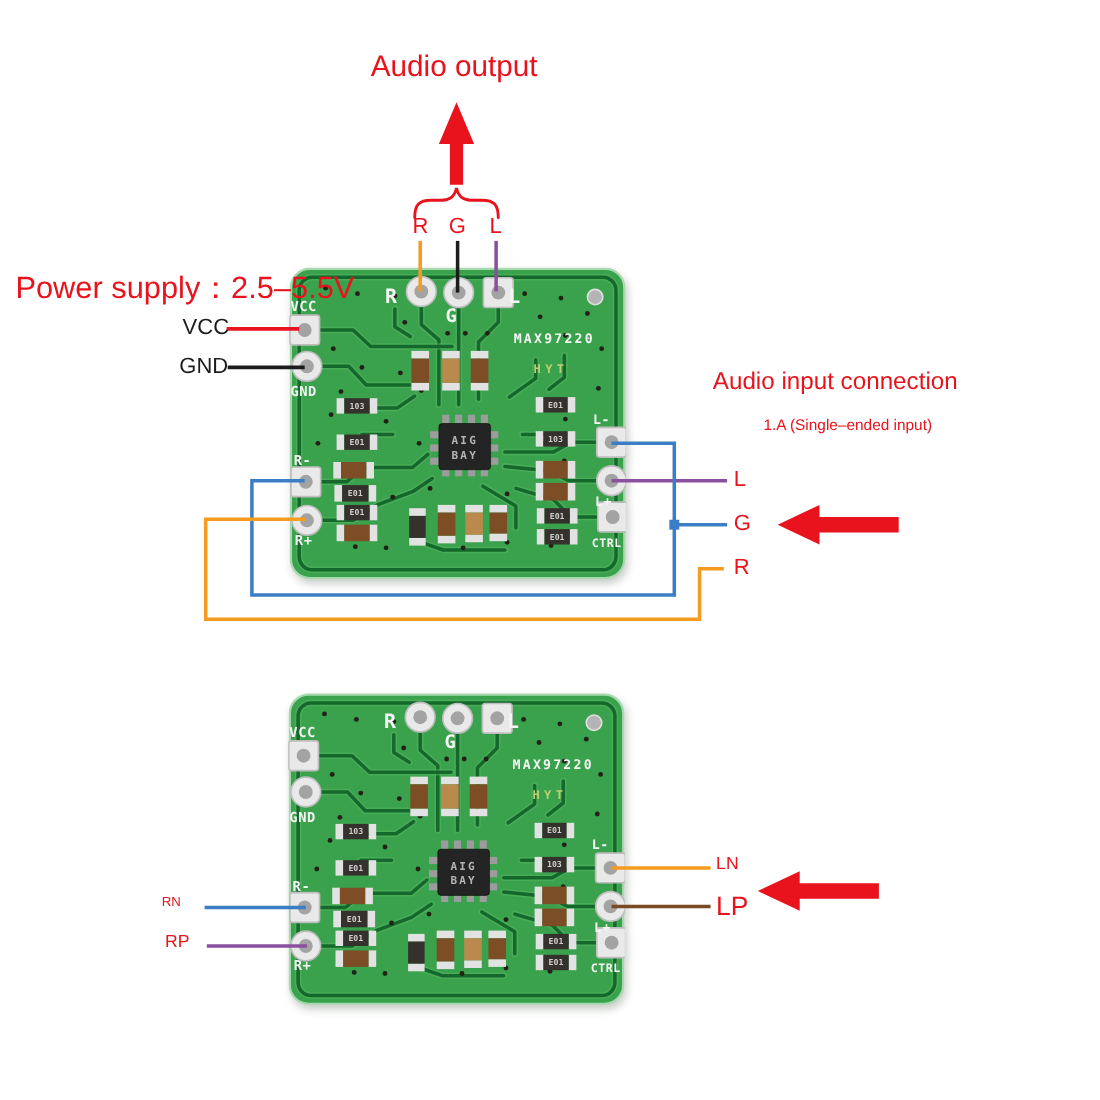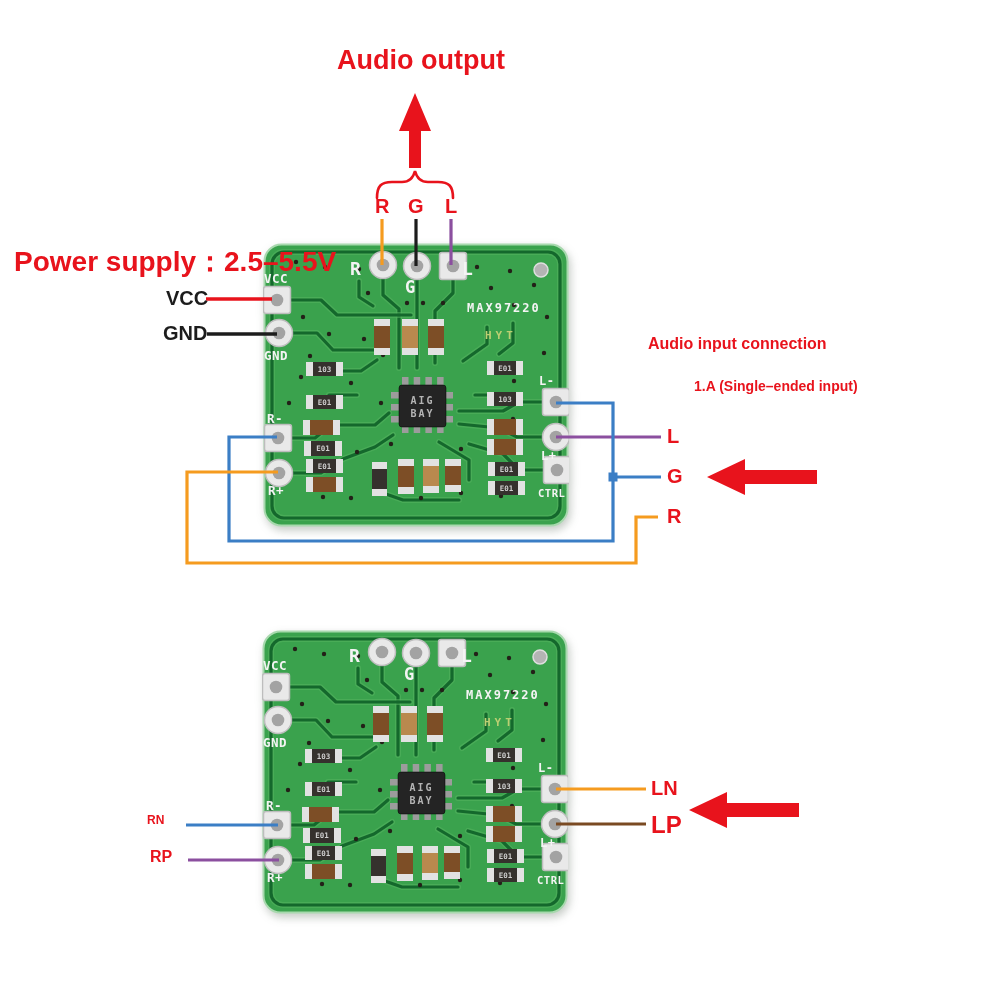--- a/index.html
+++ b/index.html
@@ -1,20 +1,20 @@
 <!DOCTYPE html>
 <html style="--red: #e8131c; --orange: #f59b1f; --blue: #3b7ec5; --purple: #8b4f9f; --brown: #7a4a22; --ink: #1c1c1c; --pcb_green: #3aa24d; --pcb_edge: #a8d9ae; --trace_dark: #14682c; --trace_light: #55b561; --via: #232018; --pad: #e9e9e9; --pad_edge: #bdbdbd; --hole: #a3a3a3; --silk: #f4f4f4; --silk_faded: #bccf72; --ic_body: #242424; --ic_pin: #9c9c9c; --ic_text: #b4b4b4; --comp_cap: #e2e2e2; --comp_res: #35312d; --comp_brown: #7d4e26; --comp_tan: #b9894e; --page_bg: #ffffff;"><head>
 <meta charset="utf-8">
 <style>
   html,body{margin:0;padding:0;background:#fff;}
   .canvas{position:relative;width:1000px;height:1000px;background:var(--page_bg,#fff);
     font-family:"Liberation Sans",sans-serif;overflow:hidden;}
   .board{position:absolute;filter:drop-shadow(2px 4px 4px rgba(50,70,50,.28));z-index:1;}
   .overlay{position:absolute;left:0;top:0;z-index:5;pointer-events:none;}
-  .lbl{position:absolute;z-index:6;font-weight:bold;color:var(--red);line-height:1;white-space:nowrap;}
+  .lbl{position:absolute;z-index:6;font-weight:normal;color:var(--red);line-height:1;white-space:nowrap;}
   .lbl.ink{color:var(--ink);}
 </style>
 </head>
 <body>
 
 <div class="canvas">
 
   <div class="board" style="left:263px;top:243px;">
     <svg viewBox="0 0 306 284" width="306" height="284">
         <rect x="1.5" y="1.5" width="303" height="281" rx="17" fill="#3aa24d" stroke="#a8d9ae" stroke-width="2"></rect>
@@ -549,23 +549,23 @@
 
   <div class="lbl" style="left:337px;top:47px;font-size:27px;">Audio output</div>
   <div class="lbl" style="left:375px;top:196px;font-size:20px;">R</div>
   <div class="lbl" style="left:408px;top:196px;font-size:20px;">G</div>
   <div class="lbl" style="left:445px;top:196px;font-size:20px;">L</div>
 
   <div class="lbl" style="left:14px;top:248px;font-size:28px;">Power supply：2.5–5.5V</div>
   <div class="lbl ink" style="left:166px;top:288px;font-size:20px;">VCC</div>
   <div class="lbl ink" style="left:163px;top:323px;font-size:20px;">GND</div>
 
-  <div class="lbl" style="left:648px;top:336px;font-size:16px;">Audio input connection</div>
+  <div class="lbl" style="left:648px;top:336px;font-size:22px;">Audio input connection</div>
   <div class="lbl" style="left:694px;top:379px;font-size:14px;">1.A (Single–ended input)</div>
   <div class="lbl" style="left:667px;top:426px;font-size:20px;">L</div>
   <div class="lbl" style="left:667px;top:466px;font-size:20px;">G</div>
   <div class="lbl" style="left:667px;top:506px;font-size:20px;">R</div>
 
-  <div class="lbl" style="left:651px;top:778px;font-size:20px;">LN</div>
+  <div class="lbl" style="left:651px;top:778px;font-size:16px;">LN</div>
   <div class="lbl" style="left:651px;top:813px;font-size:24px;">LP</div>
   <div class="lbl" style="left:147px;top:814px;font-size:12px;">RN</div>
   <div class="lbl" style="left:150px;top:849px;font-size:16px;">RP</div>
 </div>
 
 </body></html>

